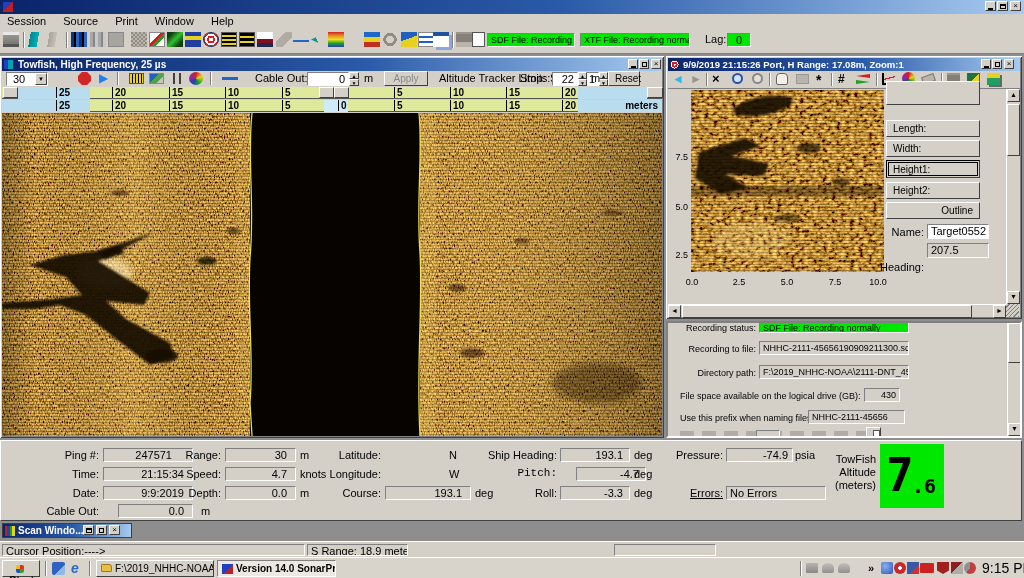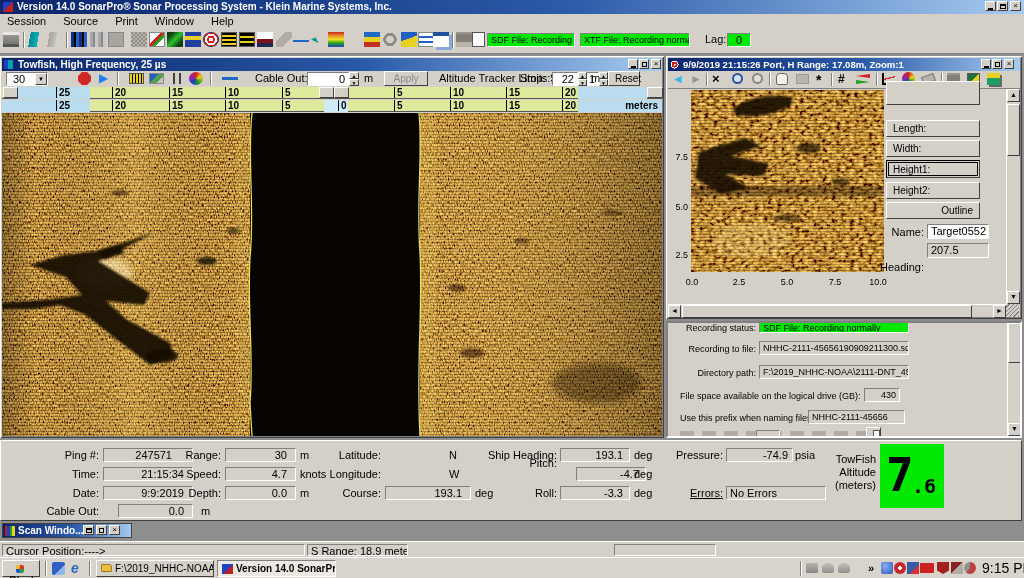--- a/index.html
+++ b/index.html
@@ -29,21 +29,20 @@
   .menu-item{padding:0 7px;line-height:14px;display:inline-block;}
   .tinytxt{font-size:8px;color:#666;}
 </style>
 </head>
 <body>
 
 <div class="screen">
 
   <div class="r grad" style="left:0;top:0;width:1024px;height:14px;">
     <div class="r" style="left:3px;top:2px;width:10px;height:10px;background:linear-gradient(135deg,#2040c0 50%,#c02020 50%);"></div>
-    <div class="r wtitle" style="left:17px;top:0;">Version 14.0 SonarPro® Sonar Processing System - Klein Marine Systems, Inc.</div>
     <button class="r wbtn" style="left:985px;top:1px;">
         <span style="display:block;width:5px;height:2px;background:#000;margin:6px auto 0;"></span>
       </button>
     <button class="r wbtn" style="left:997px;top:1px;">
         <span style="display:block;width:6px;height:5px;border:1px solid #000;border-top-width:2px;margin:1px auto 0;"></span>
       </button>
     <button class="r wbtn" style="left:1010px;top:1px;">×</button>
   </div>
 
   <div class="r" style="left:0;top:14px;width:1024px;height:14px;background:#d4d0c8;">
@@ -375,21 +374,21 @@
     <span class="r lbl" style="left:448px;top:8px;">N</span>
     <span class="r lbl rt" style="left:290px;top:27px;width:90px;">Longitude:</span>
     <span class="r lbl" style="left:448px;top:27px;">W</span>
     <span class="r lbl rt" style="left:290px;top:46px;width:90px;">Course:</span>
     <div class="r field rt" style="left:384px;top:45px;width:86px;height:14px;padding-right:8px;">193.1</div>
     <span class="r lbl" style="left:474px;top:46px;">deg</span>
 
     <span class="r lbl rt" style="left:466px;top:8px;width:90px;">Ship Heading:</span>
     <div class="r field rt" style="left:559px;top:7px;width:70px;height:14px;padding-right:6px;">193.1</div>
     <span class="r lbl" style="left:633px;top:8px;">deg</span>
-    <span class="r lbl rt" style="left:466px;top:16px;width:90px;">Pitch:</span>
+    <span class="r lbl rt" style="left:466px;top:26px;width:90px;font-family:Liberation Mono, monospace;">Pitch:</span>
     <div class="r field rt" style="left:575px;top:26px;width:70px;height:14px;padding-right:6px;">-4.7</div>
     <span class="r lbl" style="left:633px;top:27px;">deg</span>
     <span class="r lbl rt" style="left:466px;top:46px;width:90px;">Roll:</span>
     <div class="r field rt" style="left:559px;top:45px;width:70px;height:14px;padding-right:6px;">-3.3</div>
     <span class="r lbl" style="left:633px;top:46px;">deg</span>
 
     <span class="r lbl rt" style="left:640px;top:8px;width:82px;">Pressure:</span>
     <div class="r field rt" style="left:725px;top:7px;width:67px;height:14px;padding-right:4px;">-74.9</div>
     <span class="r lbl" style="left:794px;top:8px;">psia</span>
     <span class="r lbl rt" style="left:640px;top:46px;width:82px;text-decoration:underline;">Errors:</span>

